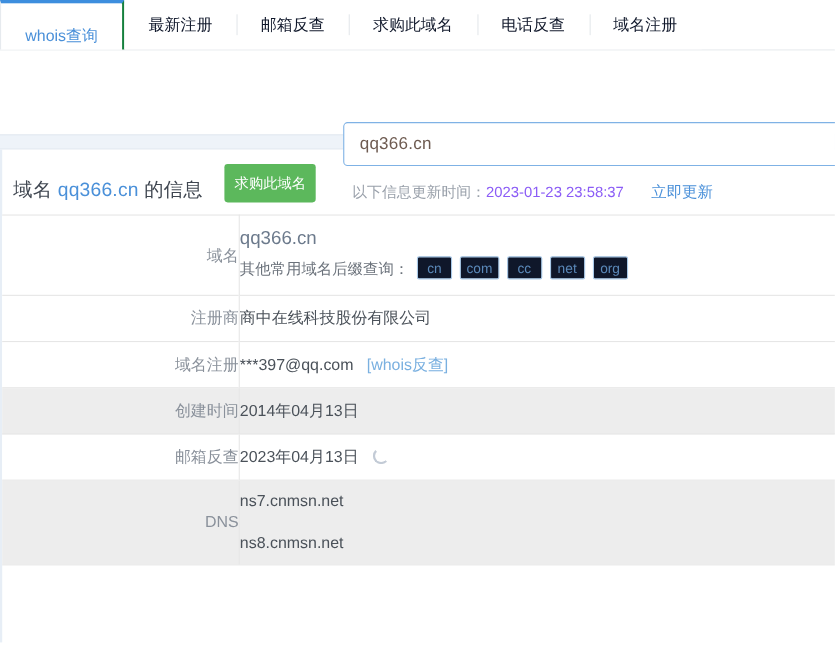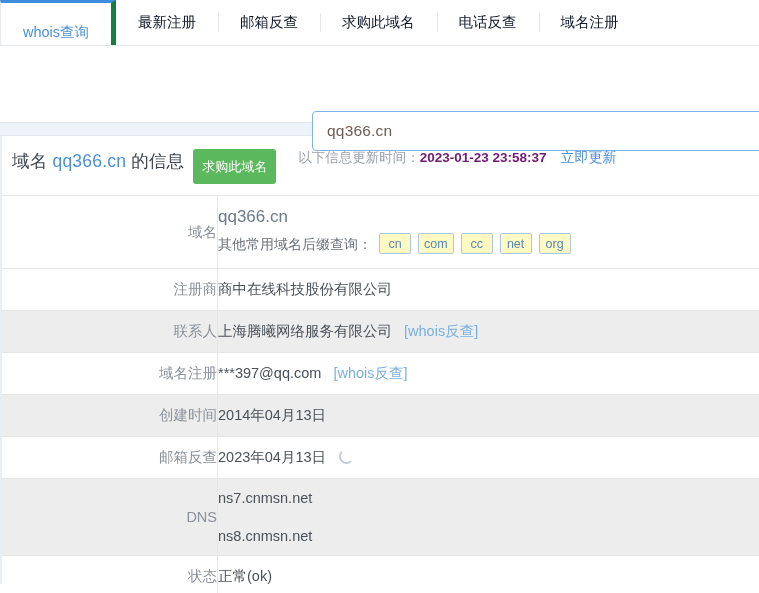--- a/index.html
+++ b/index.html
@@ -47,21 +47,21 @@
     top: 13px;
     bottom: 13px;
     width: 1px;
     background: #e4e8ec;
   }
   .tab.active {
     color: #4a90d9;
     background: #ffffff;
     border-top: 3px solid #3d8ede;
     border-left: 1px solid #e6eaee;
-    border-right: 5px solid #15803d;
+    border-right: 2px solid #15803d;
     margin-bottom: -1px;
     padding-top: 16px;
   }
   .tab.active::before { display: none; }
   .tab.active + .tab::before { display: none; }
 
   
   .searchzone {
     height: 76px;
     background: #ffffff;
@@ -100,23 +100,24 @@
   
   .panel {
     border-left: 2px solid #e7eef6;
     box-sizing: border-box;
     height: 448px;
     background: #ffffff;
   }
 
   .infohead {
     display: flex;
-    align-items: flex-start;
+    align-items: flex-end;
     padding: 13px 0 11px 10px;
     white-space: nowrap;
+    gap: 11px;
   }
   .infohead .title {
     font-size: 17.5px;
     color: #3f4650;
     letter-spacing: 0.2px;
   }
   .infohead .title .dom {
     color: #4a90d9;
   }
   .badge {
@@ -129,21 +130,21 @@
     color: #ffffff;
     font-size: 13px;
     border-radius: 3px;
     cursor: pointer;
   }
   .updinfo {
     margin-left: 22px;
     font-size: 13.5px;
     color: #9aa1ab;
   }
-  .updinfo .ts { color: #701a75; font-weight: bold; }
+  .updinfo .ts { color: #8b5cf6; }
   .updlink {
     margin-left: 14px;
     font-size: 14px;
     color: #4a90d9;
     cursor: pointer;
   }
 
   
   table.whois {
     width: 100%;
@@ -187,21 +188,21 @@
   .sfxbtn {
     display: inline-flex;
     align-items: center;
     justify-content: center;
     min-width: 20px;
     height: 19px;
     padding: 0 5px;
     margin-left: 7px;
     border: 1px solid #a9c9e8;
     border-radius: 2px;
-    background: #fef9c3;
+    background: #0f172a;
     color: #5a88b8;
     font-size: 12.5px;
     cursor: pointer;
   }
   .revlink {
     color: #7ab0e0;
     margin-left: 8px;
     cursor: pointer;
   }
   .spinner {
@@ -284,29 +285,20 @@
         </td>
       </tr>
 
       <tr>
         <td class="label">注册商</td>
         <td class="value">
           <div class="rowpad">商中在线科技股份有限公司</div>
         </td>
       </tr>
 
-      <tr class="alt">
-        <td class="label">联系人</td>
-        <td class="value">
-          <div class="rowpad">
-            <span>上海腾曦网络服务有限公司</span>
-            <span class="revlink">[whois反查]</span>
-          </div>
-        </td>
-      </tr>
 
       <tr>
         <td class="label">域名注册</td>
         <td class="value">
           <div class="rowpad">
             <span>***397@qq.com</span>
             <span class="revlink">[whois反查]</span>
           </div>
         </td>
       </tr>
@@ -329,23 +321,17 @@
       </tr>
 
       <tr class="alt">
         <td class="label">DNS</td>
         <td class="value">
           <div class="dnsline">ns7.cnmsn.net</div>
           <div class="dnsline">ns8.cnmsn.net</div>
         </td>
       </tr>
 
-      <tr>
-        <td class="label">状态</td>
-        <td class="value">
-          <div class="rowpad">正常(ok)</div>
-        </td>
-      </tr>
 
     </tbody>
   </table>
   <div class="bottomrule"></div>
 </div>
 
 </body></html>

